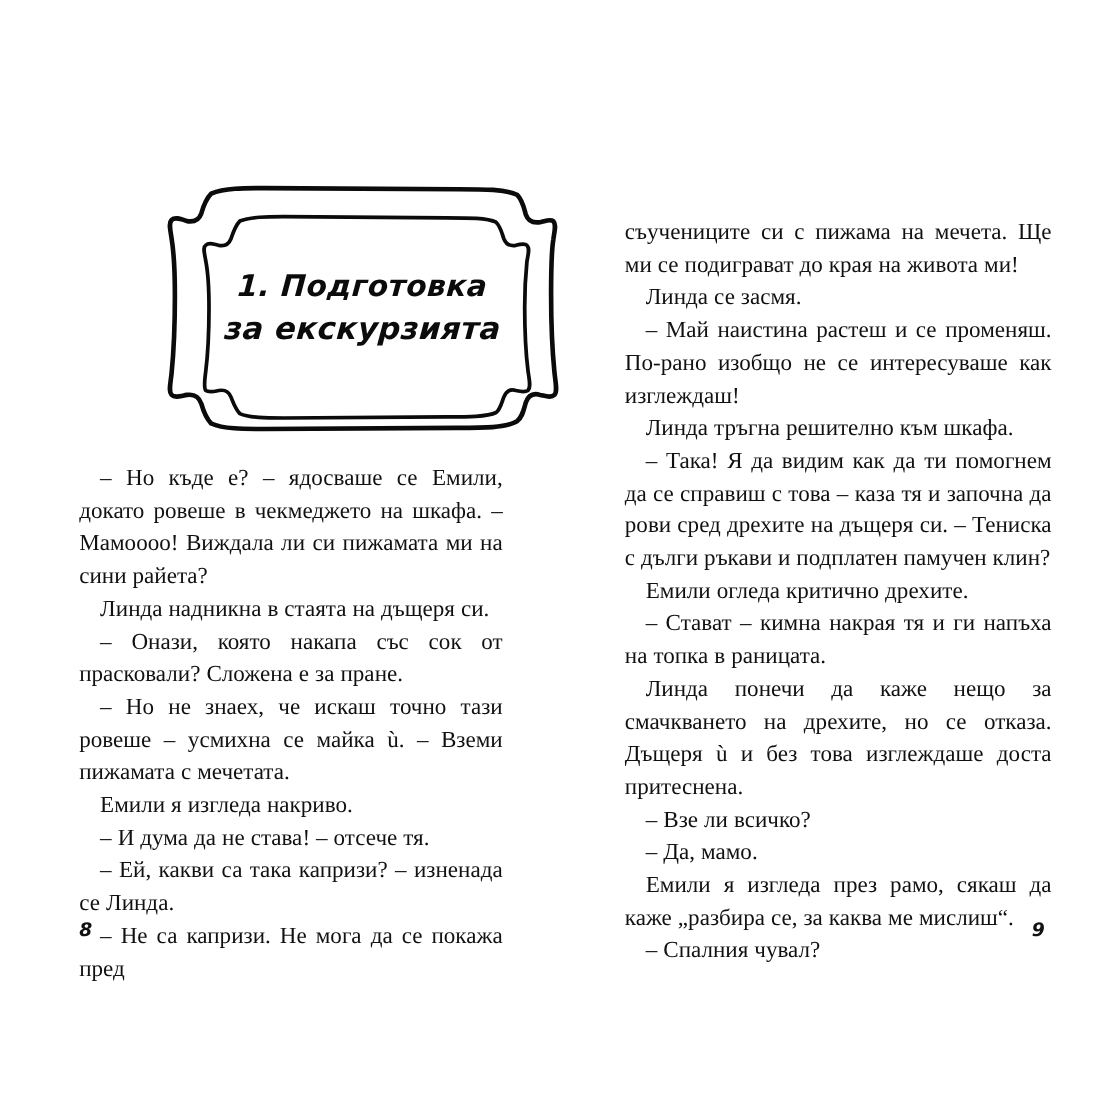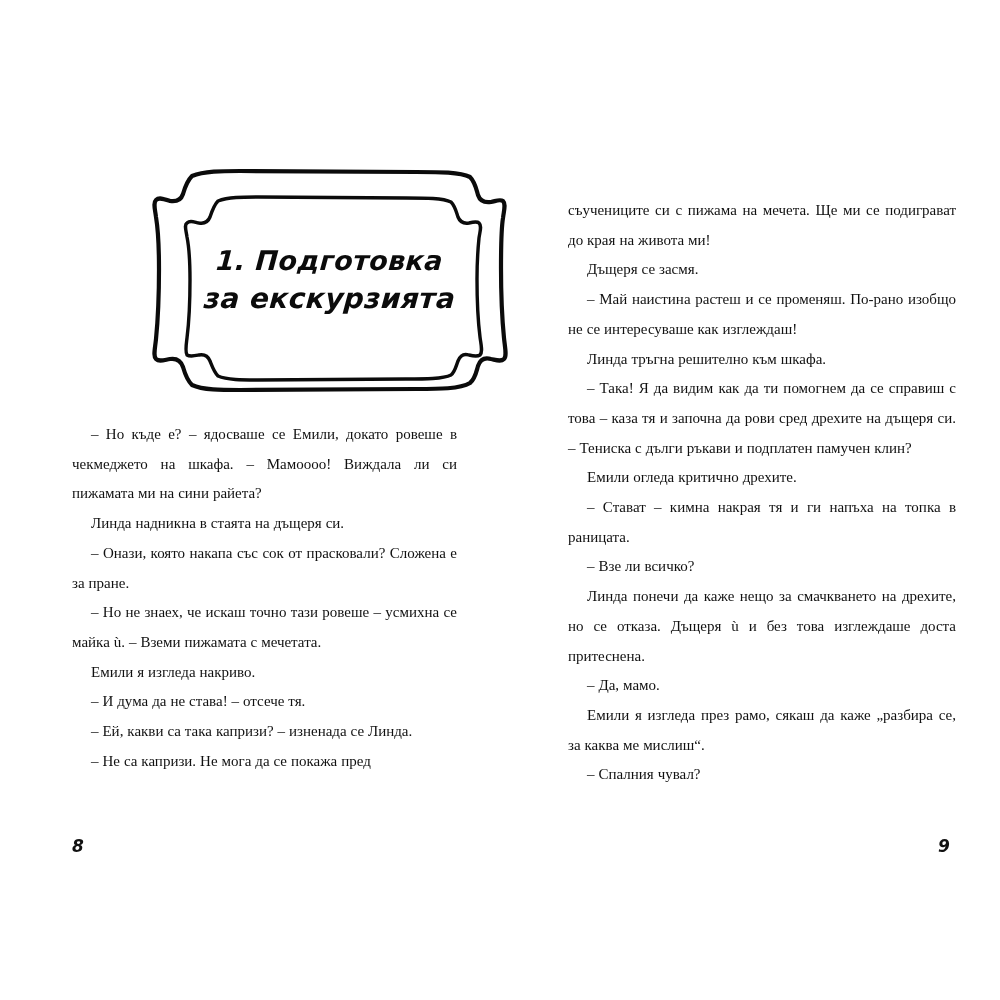--- a/index.html
+++ b/index.html
@@ -91,21 +91,21 @@
     box-sizing: border-box;
   }
   .column-left  .body-text { top: 420px; }
   .column-right .body-text { top: 196px; }
 
   .para {
     margin: 0;
     text-indent: 19px;
     text-align: justify;
     text-align-last: left;
-    font-size: 15px;
+    font-size: 21px;
     line-height: 29.7px;
     word-spacing: 0.2px;
     hyphens: manual;
   }
   .para.cont {
     text-indent: 0;
   }
 
   
   .folio {
@@ -205,28 +205,28 @@
       <p class="para">Емили я изгледа накриво.</p>
       <p class="para">– И дума да не става! – отсече тя.</p>
       <p class="para">– Ей, какви са така капризи? – изненада се Линда.</p>
       <p class="para">– Не са капризи. Не мога да се покажа пред</p>
     </div>
   </div>
 
   <div class="column column-right">
     <div class="body-text">
       <p class="para cont">съучениците си с пижама на мечета. Ще ми се подиграват до края на живота ми!</p>
-      <p class="para">Дъщеря се засмя.</p>
+      <p class="para">Линда се засмя.</p>
       <p class="para">– Май наистина растеш и се променяш. По-рано изобщо не се интересуваше как изглеждаш!</p>
       <p class="para">Линда тръгна решително към шкафа.</p>
       <p class="para">– Така! Я да видим как да ти помогнем да се справиш с това – каза тя и започна да рови сред дрехите на дъщеря си. – Тениска с дълги ръкави и подплатен памучен клин?</p>
       <p class="para">Емили огледа критично дрехите.</p>
       <p class="para">– Стават – кимна накрая тя и ги напъха на топка в раницата.</p>
+      <p class="para">Линда понечи да каже нещо за смачкването на дрехите, но се отказа. Дъщеря ù и без това изглеждаше доста притеснена.</p>
       <p class="para">– Взе ли всичко?</p>
-      <p class="para">Линда понечи да каже нещо за смачкването на дрехите, но се отказа. Дъщеря ù и без това изглеждаше доста притеснена.</p>
       <p class="para">– Да, мамо.</p>
       <p class="para">Емили я изгледа през рамо, сякаш да каже „разбира се, за каква ме мислиш“.</p>
       <p class="para">– Спалния чувал?</p>
     </div>
   </div>
 
   <div class="folio folio-left">8</div>
   <div class="folio folio-right">9</div>
 
 </div>

